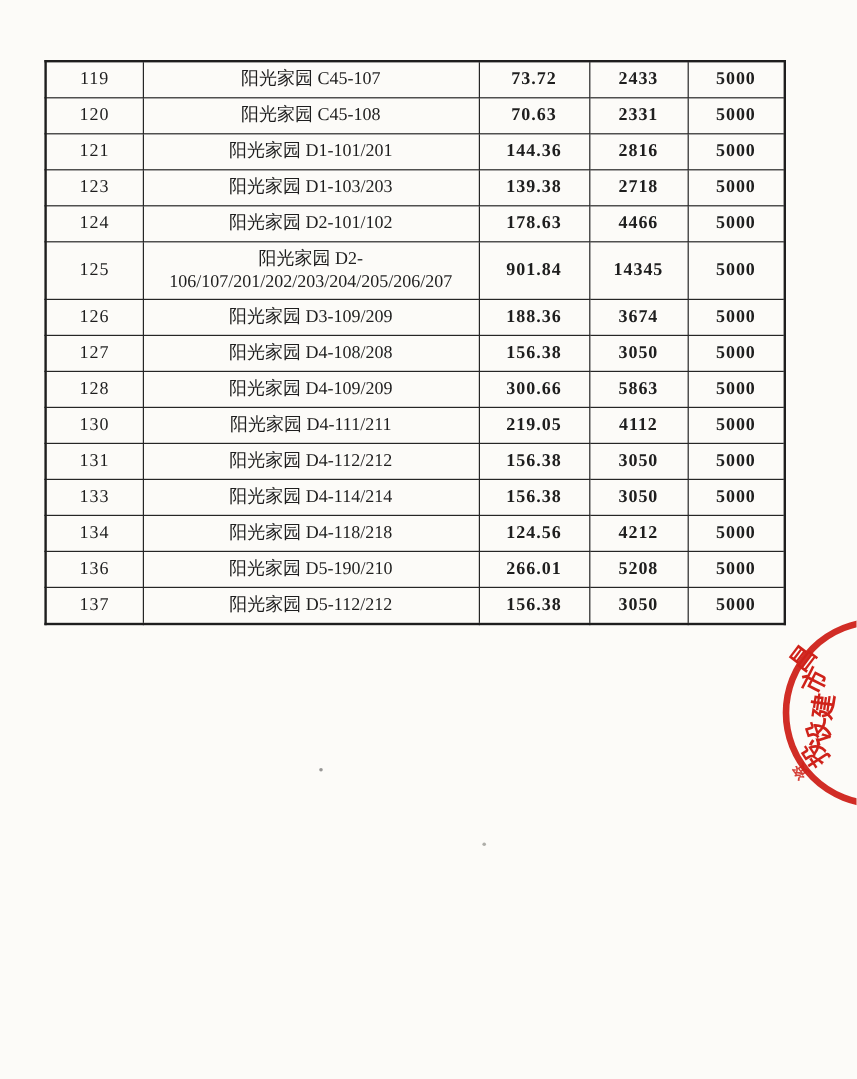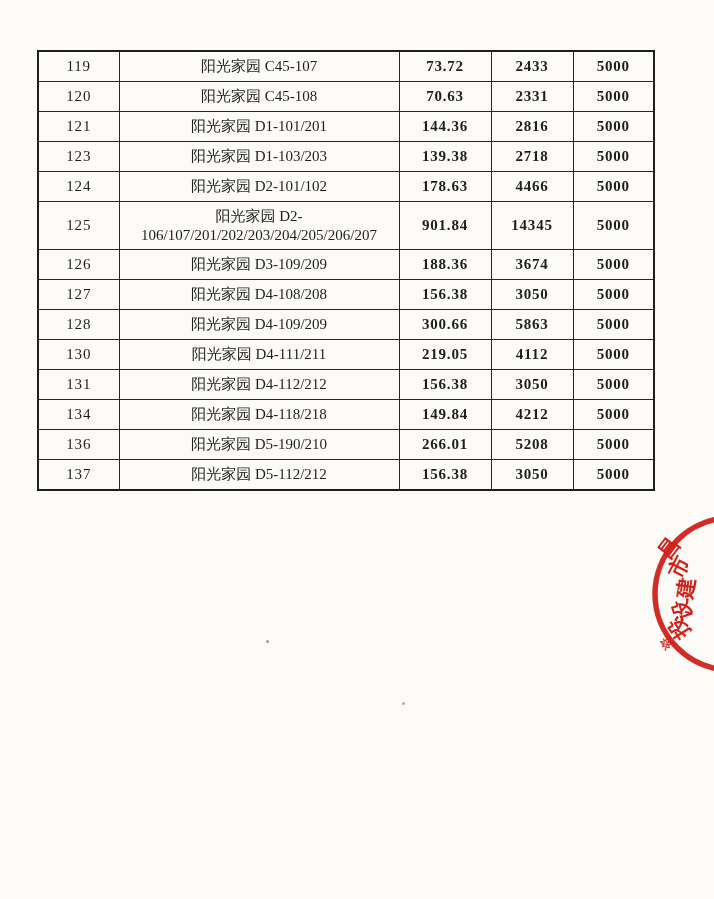--- a/index.html
+++ b/index.html
@@ -169,23 +169,30 @@
       <td class="c-price">5000</td>
     </tr>
         <tr>
       <td class="c-num">131</td>
       <td class="c-name">阳光家园 D4-112/212</td>
       <td class="c-area">156.38</td>
       <td class="c-amount">3050</td>
       <td class="c-price">5000</td>
     </tr>
         <tr>
+      <td class="c-num">133</td>
+      <td class="c-name">阳光家园 D4-114/214</td>
+      <td class="c-area">156.38</td>
+      <td class="c-amount">3050</td>
+      <td class="c-price">5000</td>
+    </tr>
+        <tr>
       <td class="c-num">134</td>
       <td class="c-name">阳光家园 D4-118/218</td>
-      <td class="c-area">149.84</td>
+      <td class="c-area">124.56</td>
       <td class="c-amount">4212</td>
       <td class="c-price">5000</td>
     </tr>
         <tr>
       <td class="c-num">136</td>
       <td class="c-name">阳光家园 D5-190/210</td>
       <td class="c-area">266.01</td>
       <td class="c-amount">5208</td>
       <td class="c-price">5000</td>
     </tr>

